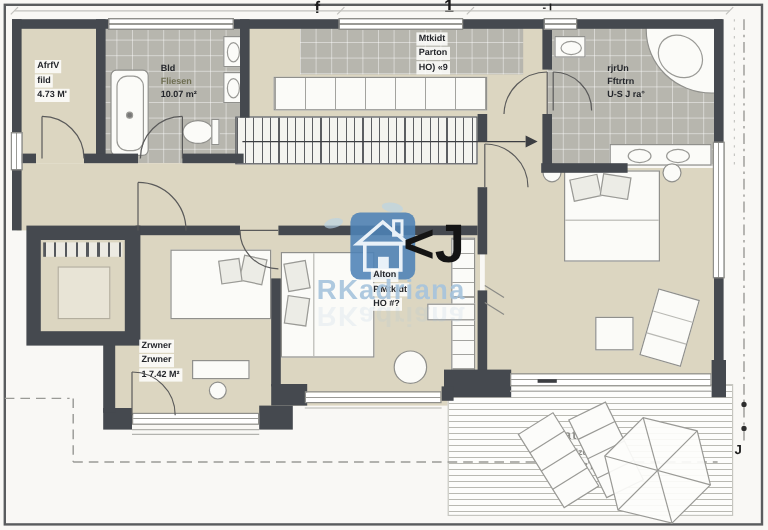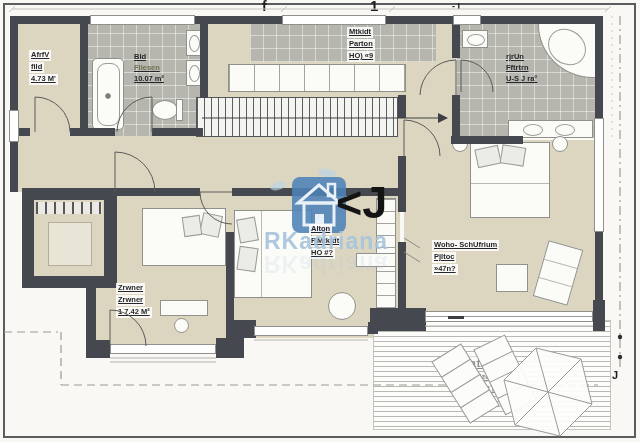--- a/index.html
+++ b/index.html
@@ -17,21 +17,21 @@
         border:1px solid #c6c6c0;box-sizing:border-box;}
   .furn{position:absolute;background:#fbfbf8;border:1px solid #90908c;box-sizing:border-box;z-index:3;}
   .oval{position:absolute;border:1px solid #9a9a96;border-radius:50%;}
   .pillow{position:absolute;background:#ececе6;background:#ecece6;border:1px solid #9a9a96;}
   .wall{position:absolute;background:#45494f;z-index:4;}
   .winh{position:absolute;z-index:5;border:1px solid #8f8f8b;box-sizing:border-box;
         background:linear-gradient(#ffffff 0 44%,#9a9a96 44% 56%,#ffffff 56% 100%);}
   .winv{position:absolute;z-index:5;border:1px solid #8f8f8b;box-sizing:border-box;
         background:linear-gradient(90deg,#ffffff 0 44%,#9a9a96 44% 56%,#ffffff 56% 100%);}
   .lbl{position:absolute;z-index:6;font-size:7.5px;font-weight:bold;line-height:1.45;
-       color:#24262b;white-space:nowrap;text-decoration:underline;}
+       color:#24262b;white-space:nowrap;}
   .lbl span{display:table;}
   .chip span{background:rgba(253,253,250,.88);padding:0 2px;margin-bottom:1px;}
   .terr{color:#8e8e8a;text-align:center;}
   .terr span{background:rgba(250,250,247,.55);margin:0 auto 1px;display:table;}
   .terr .big{font-size:10.5px;letter-spacing:1px;}
   .marker{position:absolute;z-index:7;color:#1c1c1c;font-weight:bold;}
   .stripes{position:absolute;z-index:5;background:repeating-linear-gradient(90deg,#55585c 0 2px,#eceae2 2px 9px);}
   .hlines{background-image:repeating-linear-gradient(#a3a39f 0 1px,transparent 1px 12px);}
   .vlines{background-image:repeating-linear-gradient(90deg,#a3a39f 0 1px,transparent 1px 25px);}
   .stairs{position:absolute;z-index:3;background:#f4f4f0;border:1px solid #54565a;box-sizing:border-box;
@@ -172,25 +172,20 @@
   <div class="lbl chip" style="left:347px;top:27px">
     <span>Mtkidt</span>
       <span>Parton</span>
       <span>HO) «9</span>
   </div>
   <div class="lbl" style="left:506px;top:52px">
     <span>rjrUn</span>
       <span>Fftrtrn</span>
       <span>U-S J ra°</span>
   </div>
-  <div class="lbl chip" style="left:432px;top:240px">
-    <span>Woho- SchUfrium</span>
-      <span>Pjltoc</span>
-      <span>»47n?</span>
-  </div>
   <div class="lbl chip" style="left:309px;top:224px;z-index:9">
     <span>Alton</span>
       <span>P.Mtkidt</span>
       <span>HO #?</span>
   </div>
   <div class="lbl chip" style="left:116px;top:283px">
     <span>Zrwner</span>
       <span>Zrwner</span>
       <span>1 7.42 M²</span>
   </div>

